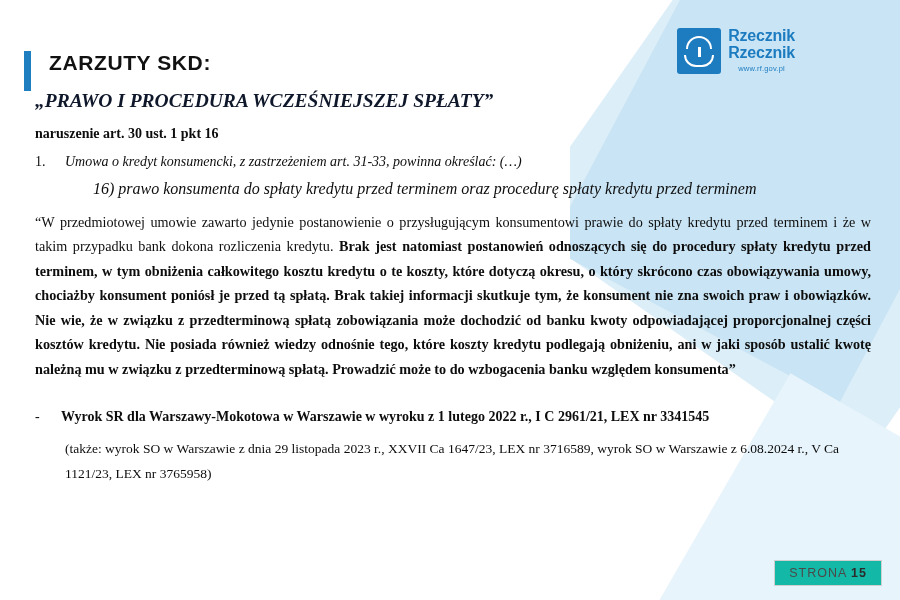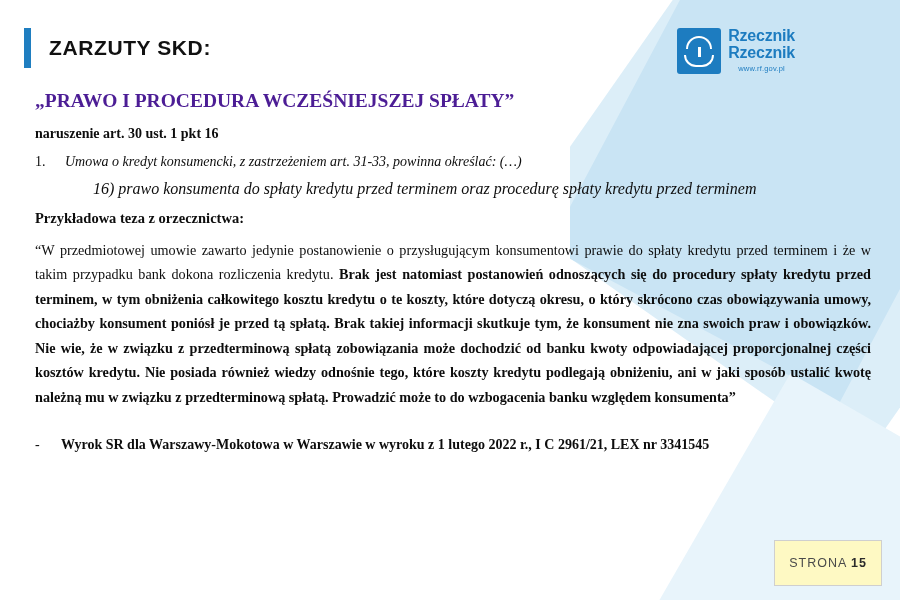--- a/index.html
+++ b/index.html
@@ -65,46 +65,47 @@
     width: 380px;
     height: 420px;
     background: #e8f4fb;
     transform: rotate(30deg);
   }
 
   
   .title-bar {
     position: absolute;
     left: 24px;
-    top: 28px;
+    top: 51px;
     display: flex;
-    align-items: center;
+    align-items: flex-start;
   }
   .title-bar .accent {
     width: 7px;
     height: 40px;
     background: #1f7ec0;
     margin-right: 18px;
   }
   .title-bar .title {
     font-family: "Liberation Sans", sans-serif;
     font-weight: bold;
     font-size: 21px;
     letter-spacing: 0.6px;
     color: #111111;
   }
 
   .subtitle {
     position: absolute;
     left: 35px;
     top: 90px;
     font-family: "Liberation Serif", serif;
+    font-style: italic;
     font-weight: bold;
     font-size: 19.5px;
-    color: #4c1d95;
+    color: #0f172a;
   }
 
   
   .logo {
     position: absolute;
     right: 105px;
     top: 28px;
     display: flex;
     align-items: flex-start;
   }
@@ -225,23 +226,23 @@
     font-size: 13.5px;
     line-height: 1.85;
     margin-left: 30px;
   }
 
   
   .page-badge {
     position: absolute;
     right: 18px;
     bottom: 14px;
-    background: #fef9c3;
+    background: #14b8a6;
     border: 1px solid #cfcfcf;
-    padding: 15px 14px;
+    padding: 5px 14px;
     font-family: "Liberation Sans", sans-serif;
     font-size: 12.5px;
     letter-spacing: 1px;
     color: #4a4a4a;
   }
   .page-badge .num {
     font-weight: bold;
     color: #2b2b2b;
   }
 </style>
@@ -281,31 +282,31 @@
 
     <div class="law-ref">naruszenie art. 30 ust. 1 pkt 16</div>
 
     <div class="numbered">
       <div class="num">1.</div>
       <div class="txt">Umowa o kredyt konsumencki, z zastrzeżeniem art. 31-33, powinna określać: (…)</div>
     </div>
 
     <div class="sub-item">16) prawo konsumenta do spłaty kredytu przed terminem oraz procedurę spłaty kredytu przed terminem</div>
 
-    <div class="lead">Przykładowa teza z orzecznictwa:</div>
 
     <div class="quote">
       <span>“W przedmiotowej umowie zawarto jedynie postanowienie o przysługującym konsumentowi prawie do spłaty kredytu przed terminem i że w takim przypadku bank dokona rozliczenia kredytu. </span><span class="b">Brak jest natomiast postanowień odnoszących się do procedury spłaty kredytu przed terminem, w tym obniżenia całkowitego kosztu kredytu o te koszty, które dotyczą okresu, o który skrócono czas obowiązywania umowy, chociażby konsument poniósł je przed tą spłatą. Brak takiej informacji skutkuje tym, że konsument nie zna swoich praw i obowiązków. Nie wie, że w związku z przedterminową spłatą zobowiązania może dochodzić od banku kwoty odpowiadającej proporcjonalnej części kosztów kredytu. Nie posiada również wiedzy odnośnie tego, które koszty kredytu podlegają obniżeniu, ani w jaki sposób ustalić kwotę należną mu w związku z przedterminową spłatą. Prowadzić może to do wzbogacenia banku względem konsumenta”</span>
     </div>
 
     <div class="dash-item">
       <div class="dash">-</div>
       <div>Wyrok SR dla Warszawy-Mokotowa w Warszawie w wyroku z 1 lutego 2022 r., I C 2961/21, LEX nr 3341545</div>
     </div>
 
+    <div class="also">(także: wyrok SO w Warszawie z dnia 29 listopada 2023 r., XXVII Ca 1647/23, LEX nr 3716589, wyrok SO w Warszawie z 6.08.2024 r., V Ca 1121/23, LEX nr 3765958)</div>
 
   </div>
 
   <div class="page-badge">
     <span>STRONA</span>
     <span class="num">15</span>
   </div>
 
 </div>
 

